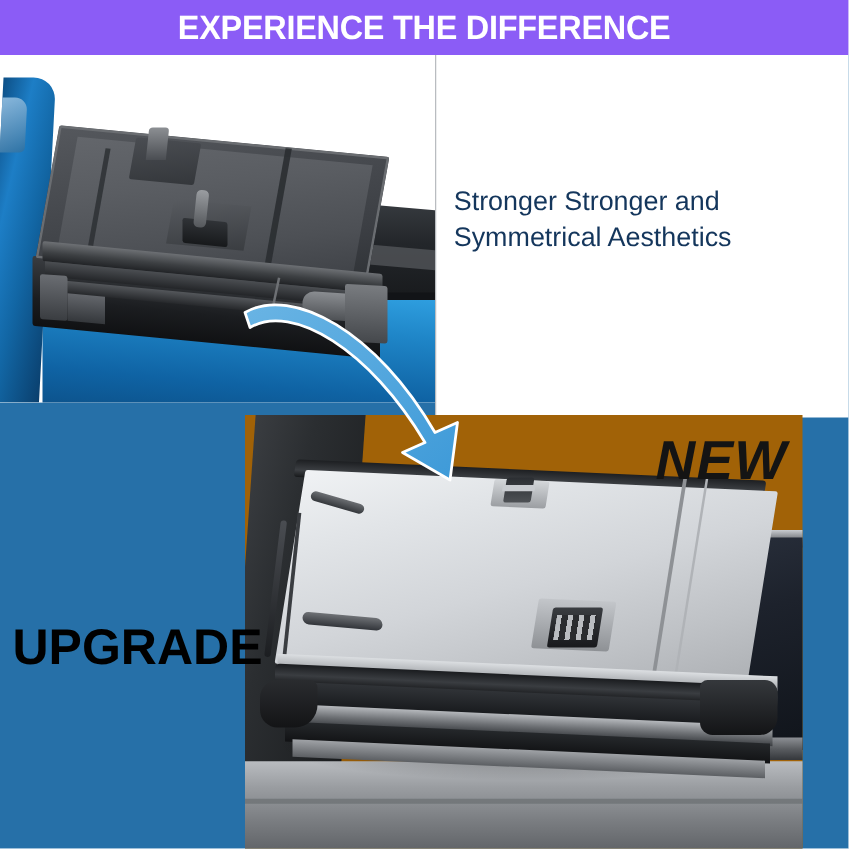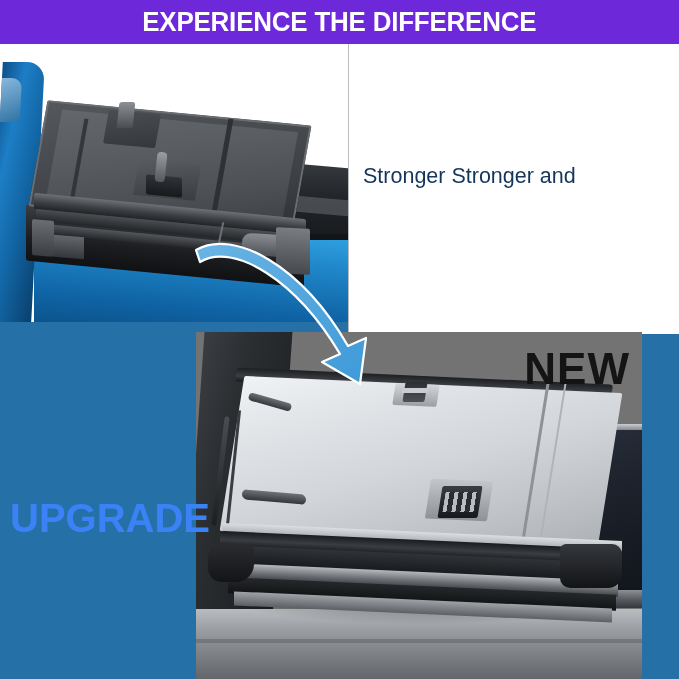--- a/index.html
+++ b/index.html
@@ -15,21 +15,21 @@
     overflow: hidden;
     background: #ffffff;
   }
 
   
   .header-band {
     position: absolute;
     left: 0; top: 0;
     width: 679px;
     height: 44px;
-    background: #6d28d9;
+    background: #8b5cf6;
     display: flex;
     align-items: center;
     justify-content: center;
     z-index: 40;
   }
   .header-title {
     color: #ffffff;
     font-size: 27px;
     font-weight: bold;
     letter-spacing: -0.2px;
@@ -289,22 +289,23 @@
     letter-spacing: 1px;
     font-family: "Liberation Sans", sans-serif;
   }
 
   
   .new-panel {
     position: absolute;
     left: 196px; top: 332px;
     width: 446px; height: 347px;
     overflow: hidden;
-    background: #737373;
+    background: #a16207;
     z-index: 14;
+    font-style: italic;
   }
   .new-label {
     position: absolute;
     right: 12px; top: 12px;
     z-index: 6;
     color: #141414;
     font-size: 44px;
     font-weight: bold;
     letter-spacing: 1px;
     font-family: "Liberation Sans", sans-serif;
@@ -526,21 +527,21 @@
     width: 62px; height: 44px;
     background: linear-gradient(180deg,#35383c,#131416);
     border-radius: 6px 10px 14px 10px;
   }
 
   
   .upgrade-label {
     position: absolute;
     left: 10px; top: 496px;
     z-index: 30;
-    color: #3b82f6;
+    color: #000000;
     font-size: 40px;
     font-weight: bold;
     letter-spacing: 0px;
     font-family: "Liberation Sans", sans-serif;
   }
 
   
   .arrow-svg {
     position: absolute;
     left: 190px; top: 222px;
@@ -587,20 +588,21 @@
       <div class="oc-bracket-r">
         
       </div>
     </div>
   </div>
 
 
   <div class="text-card">
     <div class="text-card-inner">
       <div class="feature-text">Stronger Stronger and</div>
+      <div class="feature-text">Symmetrical Aesthetics</div>
     </div>
   </div>
 
   <div class="new-panel">
     <div class="new-bedrail"></div>
     <div class="new-bedint"></div>
     <div class="new-bedrail-low"></div>
     <div class="new-cabwall"></div>
     <div class="new-floor"></div>
     <div class="new-floor-line"></div>

